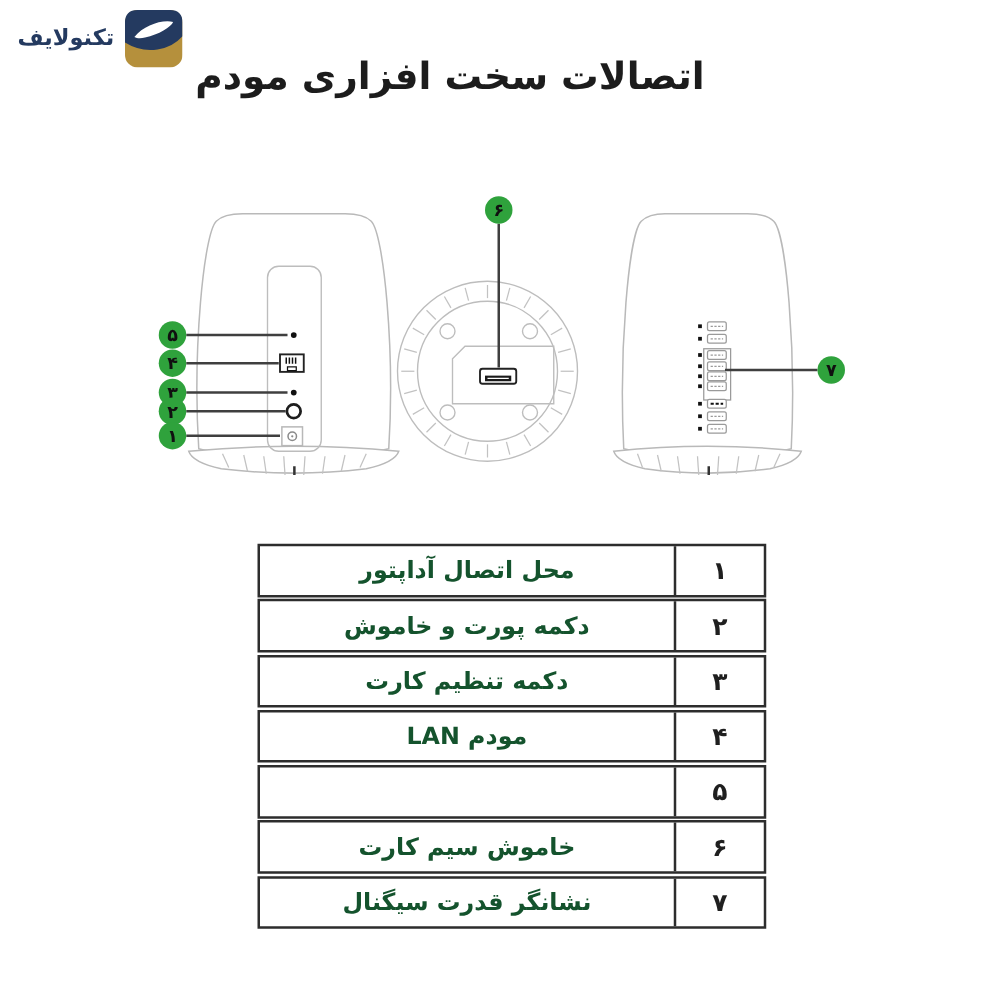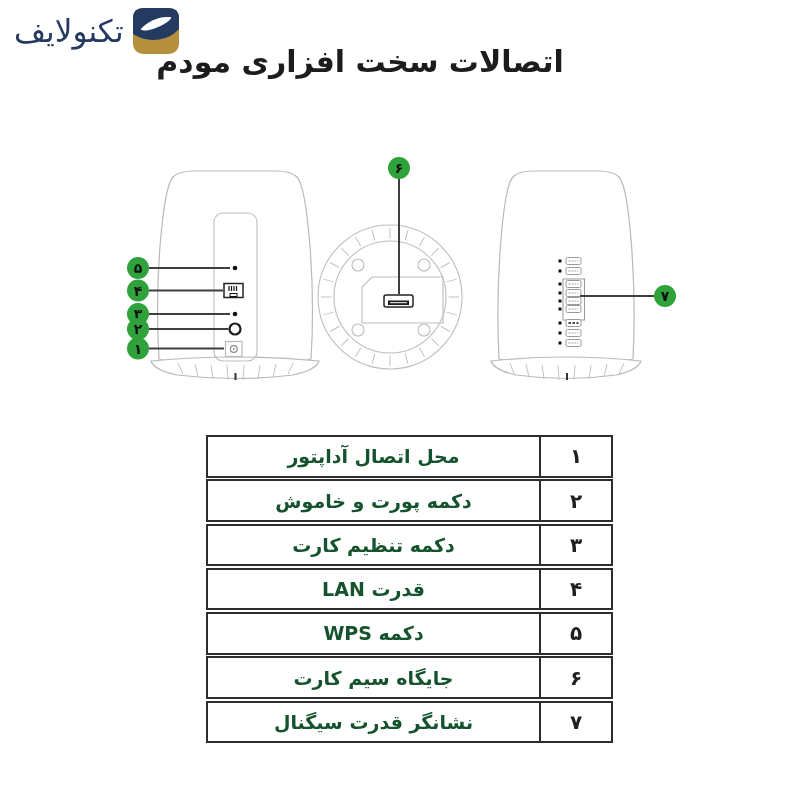--- a/index.html
+++ b/index.html
@@ -2,21 +2,21 @@
 <html lang="fa"><head>
 <meta charset="utf-8">
 <style>
   html,body{margin:0;padding:0;}
   body{
     width:800px;height:800px;position:relative;background:#ffffff;
     font-family:"DejaVu Sans", sans-serif;overflow:hidden;
   }
   
   .logo{position:absolute;top:8px;left:14px;display:flex;align-items:center;gap:9px;}
-  .logo-text{color:#243a60;font-size:31px;font-weight:400;direction:rtl;line-height:46px;}
+  .logo-text{color:#243a60;font-size:18px;font-weight:700;direction:rtl;line-height:46px;}
   
   .page-title{
     position:absolute;top:44px;left:0;width:720px;text-align:center;
     font-size:30px;font-weight:800;color:#1c1c1c;direction:rtl;letter-spacing:0;
   }
   
   .diagram{position:absolute;top:130px;left:0;}
   .outline{fill:#ffffff;stroke:#b9b9b9;stroke-width:1.2;}
   .thin{fill:none;stroke:#bdbdbd;stroke-width:1.1;}
   .tick{stroke:#c2c2c2;stroke-width:1;}
@@ -242,27 +242,26 @@
   <div class="legend-row">
     <div class="cell-num">۲</div>
     <div class="cell-label">دکمه پورت و خاموش</div>
   </div>
   <div class="legend-row">
     <div class="cell-num">۳</div>
     <div class="cell-label">دکمه تنظیم کارت</div>
   </div>
   <div class="legend-row">
     <div class="cell-num">۴</div>
-    <div class="cell-label">قدرت LAN</div>
+    <div class="cell-label">مودم LAN</div>
   </div>
   <div class="legend-row">
     <div class="cell-num">۵</div>
-    <div class="cell-label">دکمه WPS</div>
   </div>
   <div class="legend-row">
     <div class="cell-num">۶</div>
-    <div class="cell-label">جایگاه سیم کارت</div>
+    <div class="cell-label">خاموش سیم کارت</div>
   </div>
   <div class="legend-row">
     <div class="cell-num">۷</div>
     <div class="cell-label">نشانگر قدرت سیگنال</div>
   </div>
 </div>
 
 </body></html>

